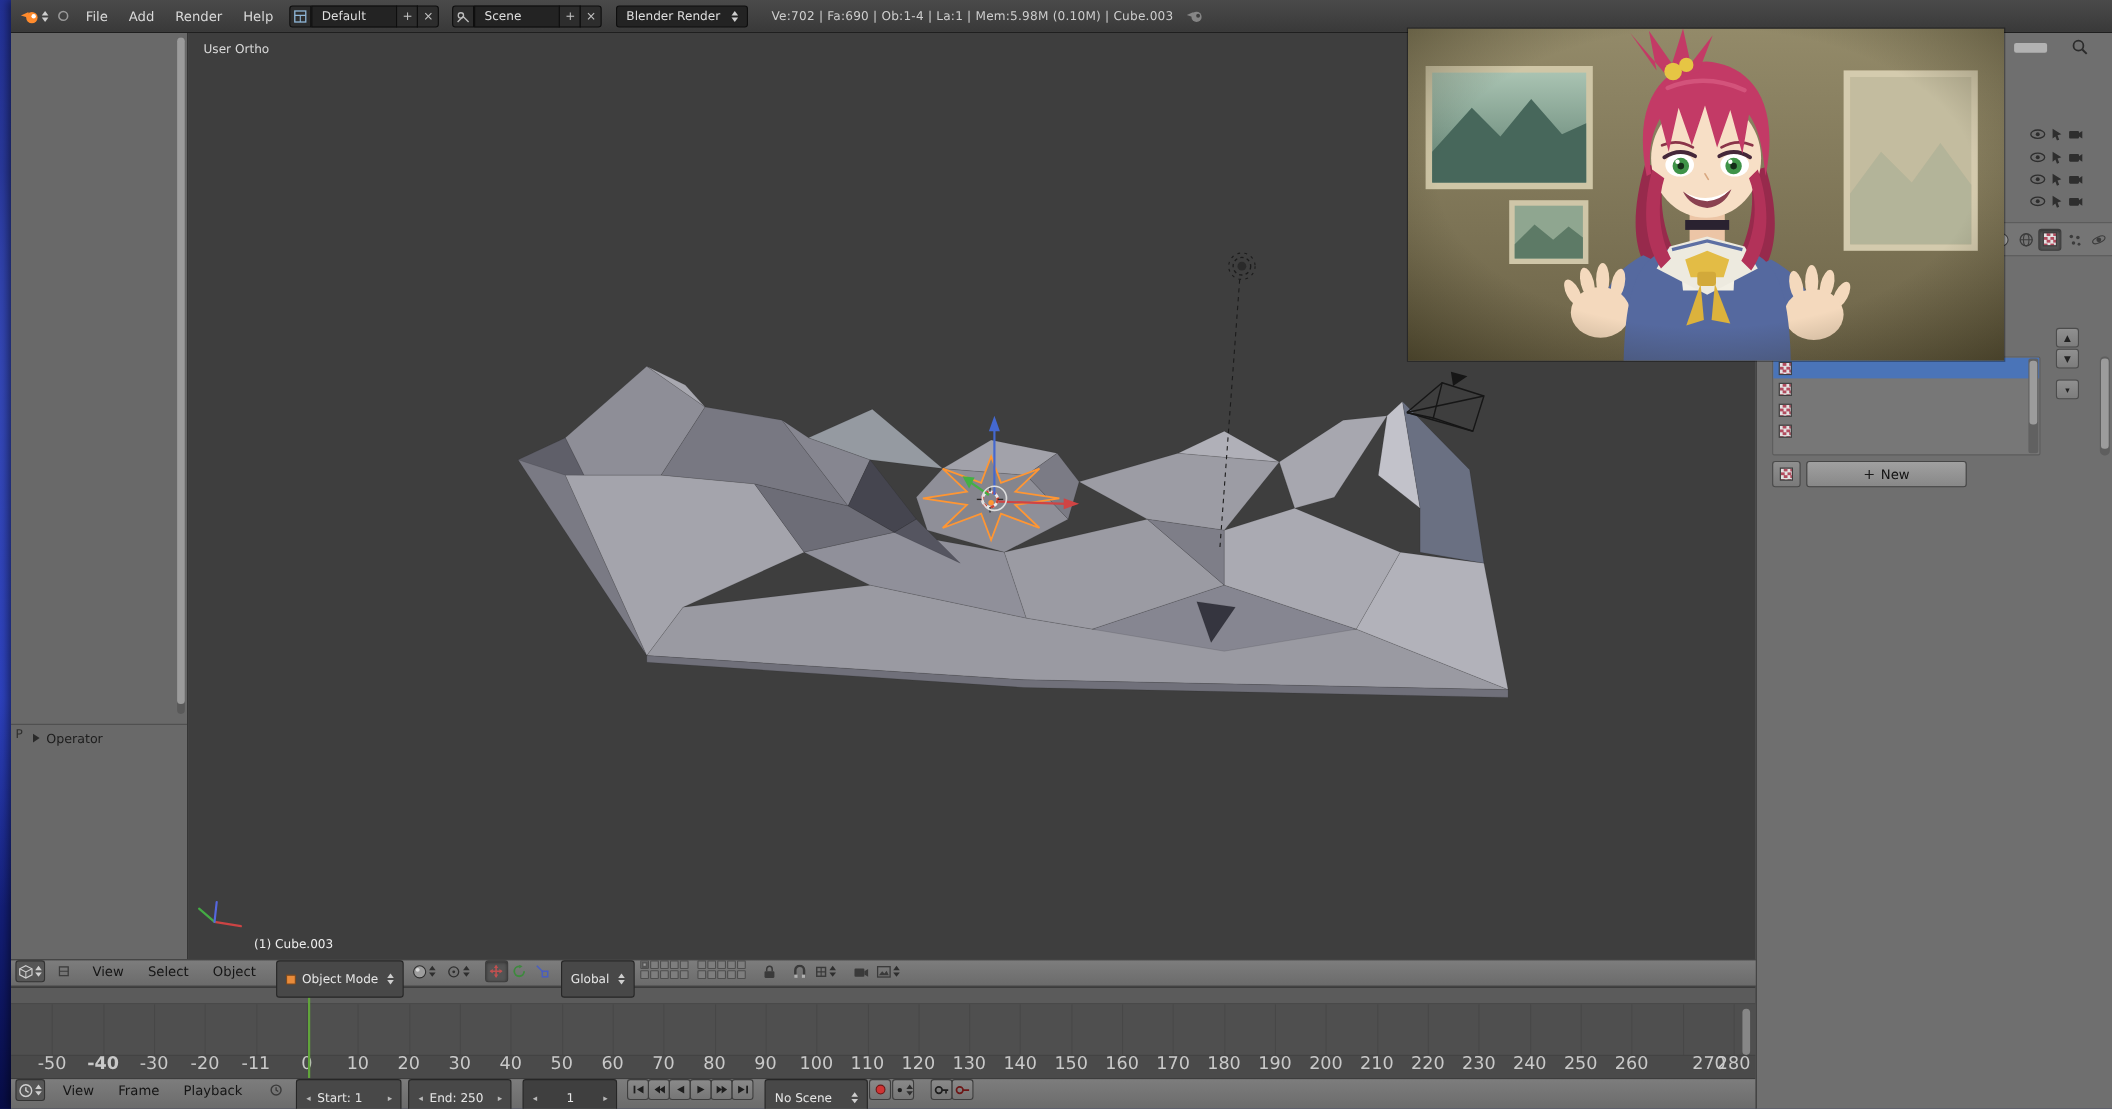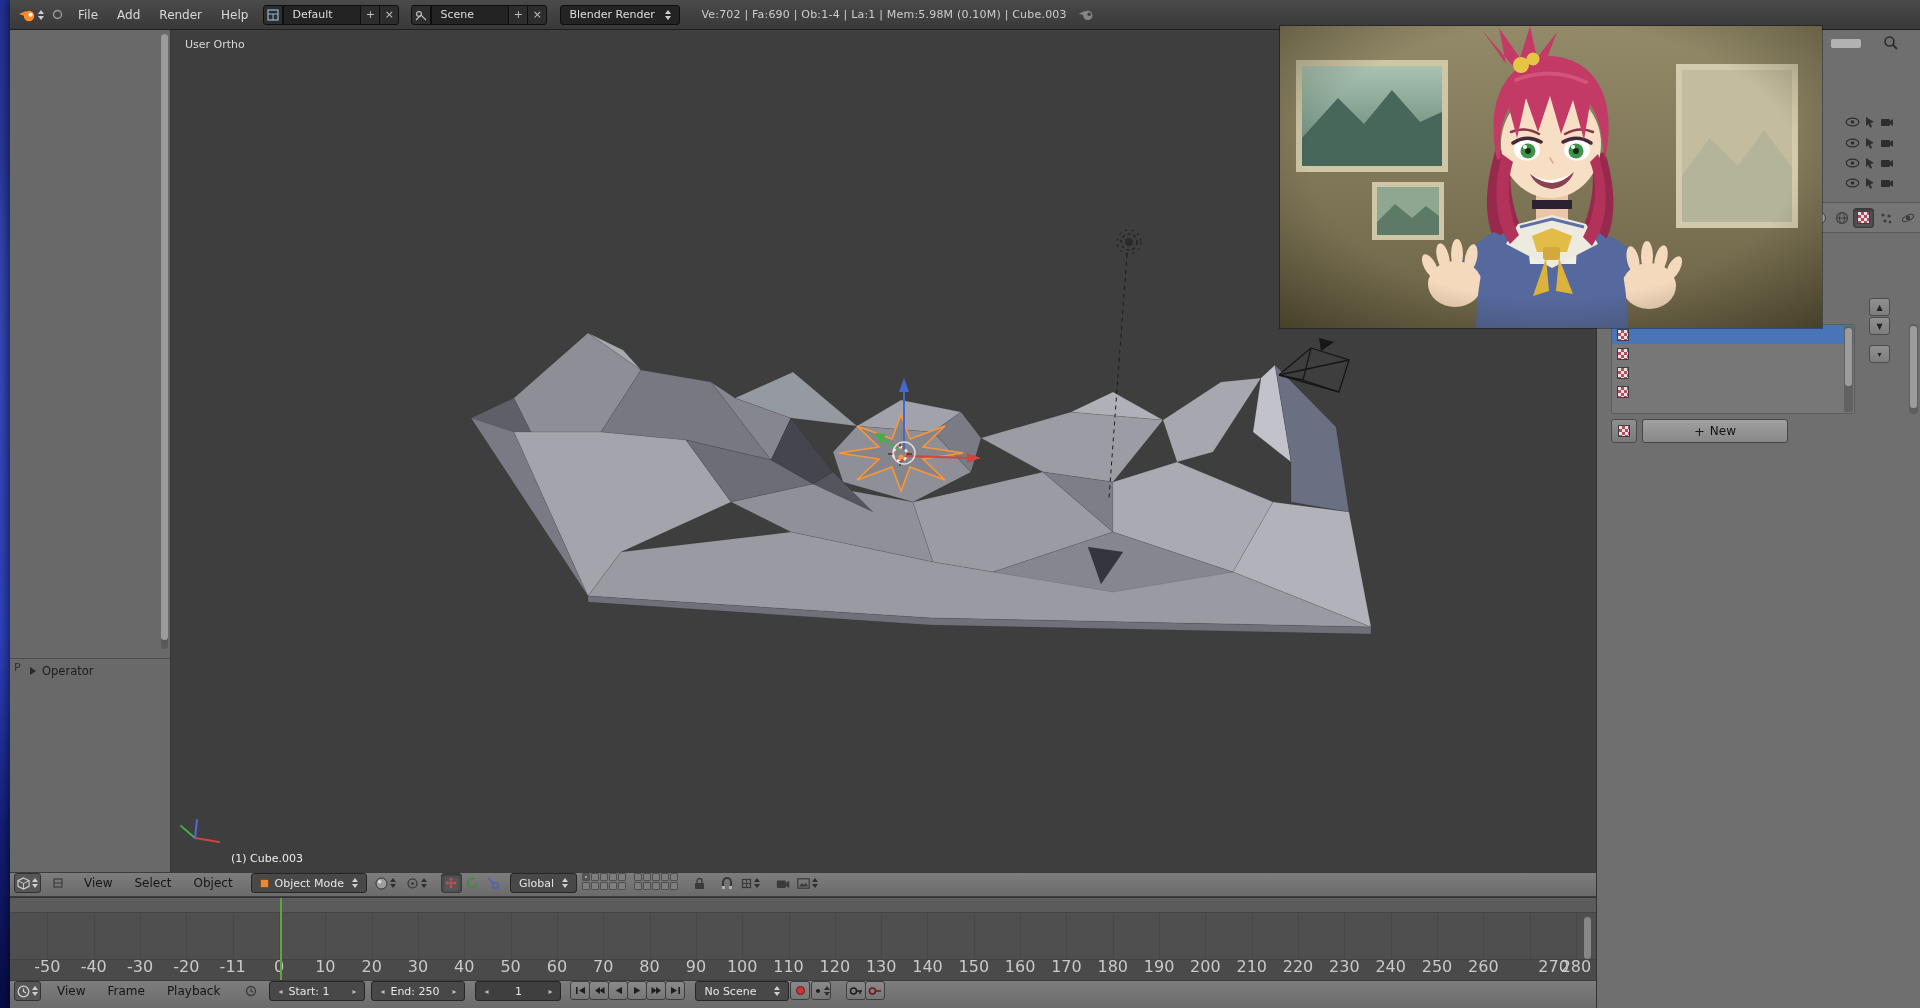--- a/index.html
+++ b/index.html
@@ -13,21 +13,21 @@
 .info-bar{position:absolute;left:0;top:0;width:100%;height:30px;background:linear-gradient(#4a4a4a,#393939);border-bottom:1px solid #1f1f1f;display:flex;align-items:center;padding:0 6px;color:#d6d6d6;gap:1px;z-index:5}
 .ib-menu{padding:3px 9px;font-size:12px;color:#d9d9d9;border-radius:3px}
 .fgroup{display:flex;align-items:center;margin:0 6px}
 .dfield{background:#232323;border:1px solid #0e0e0e;height:20px;display:flex;align-items:center;color:#dedede;font-size:11px;padding:0 8px;min-width:78px;gap:6px}
 .dbtn{width:20px;height:20px;background:#2d2d2d;border:1px solid #0e0e0e;margin-left:-1px;display:flex;align-items:center;justify-content:center;color:#c2c2c2;font-size:11px;flex:none}
 .rl{border-radius:3px 0 0 3px}.rr{border-radius:0 3px 3px 0}.r6{border-radius:3px}
 .stats{margin-left:14px;font-size:11px;color:#cdcdcd;letter-spacing:.2px;white-space:nowrap}
 
 .lbar{background:linear-gradient(#7d7d7d,#6b6b6b);display:flex;color:#141414;font-size:12px}
 .lmenu{padding:3px 10px;color:#151515}
-.hfield{background:#484848;border:1px solid #262626;border-radius:3px;height:20px;display:flex;align-items:center;color:#e6e6e6;font-size:11px;padding:2px 8px;gap:6px;white-space:nowrap}
+.hfield{background:#484848;border:1px solid #262626;border-radius:3px;height:20px;display:flex;align-items:center;color:#e6e6e6;font-size:11px;padding:16px 8px;gap:6px;white-space:nowrap}
 .ibtn{height:20px;min-width:21px;padding:0 2px;display:flex;align-items:center;justify-content:center;border-radius:3px;flex:none}
 .ibtn.dark{background:#565656;border:1px solid #333}
 .ibtn.pressed{background:#545454;box-shadow:inset 0 1px 3px rgba(0,0,0,.45);border:1px solid #3c3c3c}
 .dd{display:flex;flex-direction:column;justify-content:center;margin-left:2px}
 .dd i{display:block;width:0;height:0;border-left:3.5px solid transparent;border-right:3.5px solid transparent}
 .dd .up{border-bottom:4px solid #cfcfcf;margin-bottom:2px}
 .dd .dn{border-top:4px solid #cfcfcf}
 .dd.dark .up{border-bottom-color:#2e2e2e}.dd.dark .dn{border-top-color:#2e2e2e}
 .ml4{margin-left:4px}.ml6{margin-left:6px}.ml8{margin-left:8px}.ml10{margin-left:10px}.ml14{margin-left:14px}
 
@@ -399,21 +399,21 @@
     </div>
   </div>
 
   <div class="timeline">
     <div class="tl-topstrip"></div>
     <div class="tl-numstrip"></div>
     <div id="ruler-labels">
         <div class="tl-tick" style="left: 37.4px;"></div>
         <span class="ruler-num" style="left: 37.4px;">-50</span>
         <div class="tl-tick" style="left: 83.72px;"></div>
-        <span class="ruler-num" style="left: 83.72px;">-40</span>
+        <span class="ruler-num" style="left: 83.72px; font-weight: bold;">-40</span>
         <div class="tl-tick" style="left: 130.04px;"></div>
         <span class="ruler-num" style="left: 130.04px;">-30</span>
         <div class="tl-tick" style="left: 176.36px;"></div>
         <span class="ruler-num" style="left: 176.36px;">-20</span>
         <div class="tl-tick" style="left: 222.68px;"></div>
         <span class="ruler-num" style="left: 222.68px;">-11</span>
         <div class="tl-tick" style="left: 269px;"></div>
         <span class="ruler-num" style="left: 269px;">0</span>
         <div class="tl-tick" style="left: 315.32px;"></div>
         <span class="ruler-num" style="left: 315.32px;">10</span>

